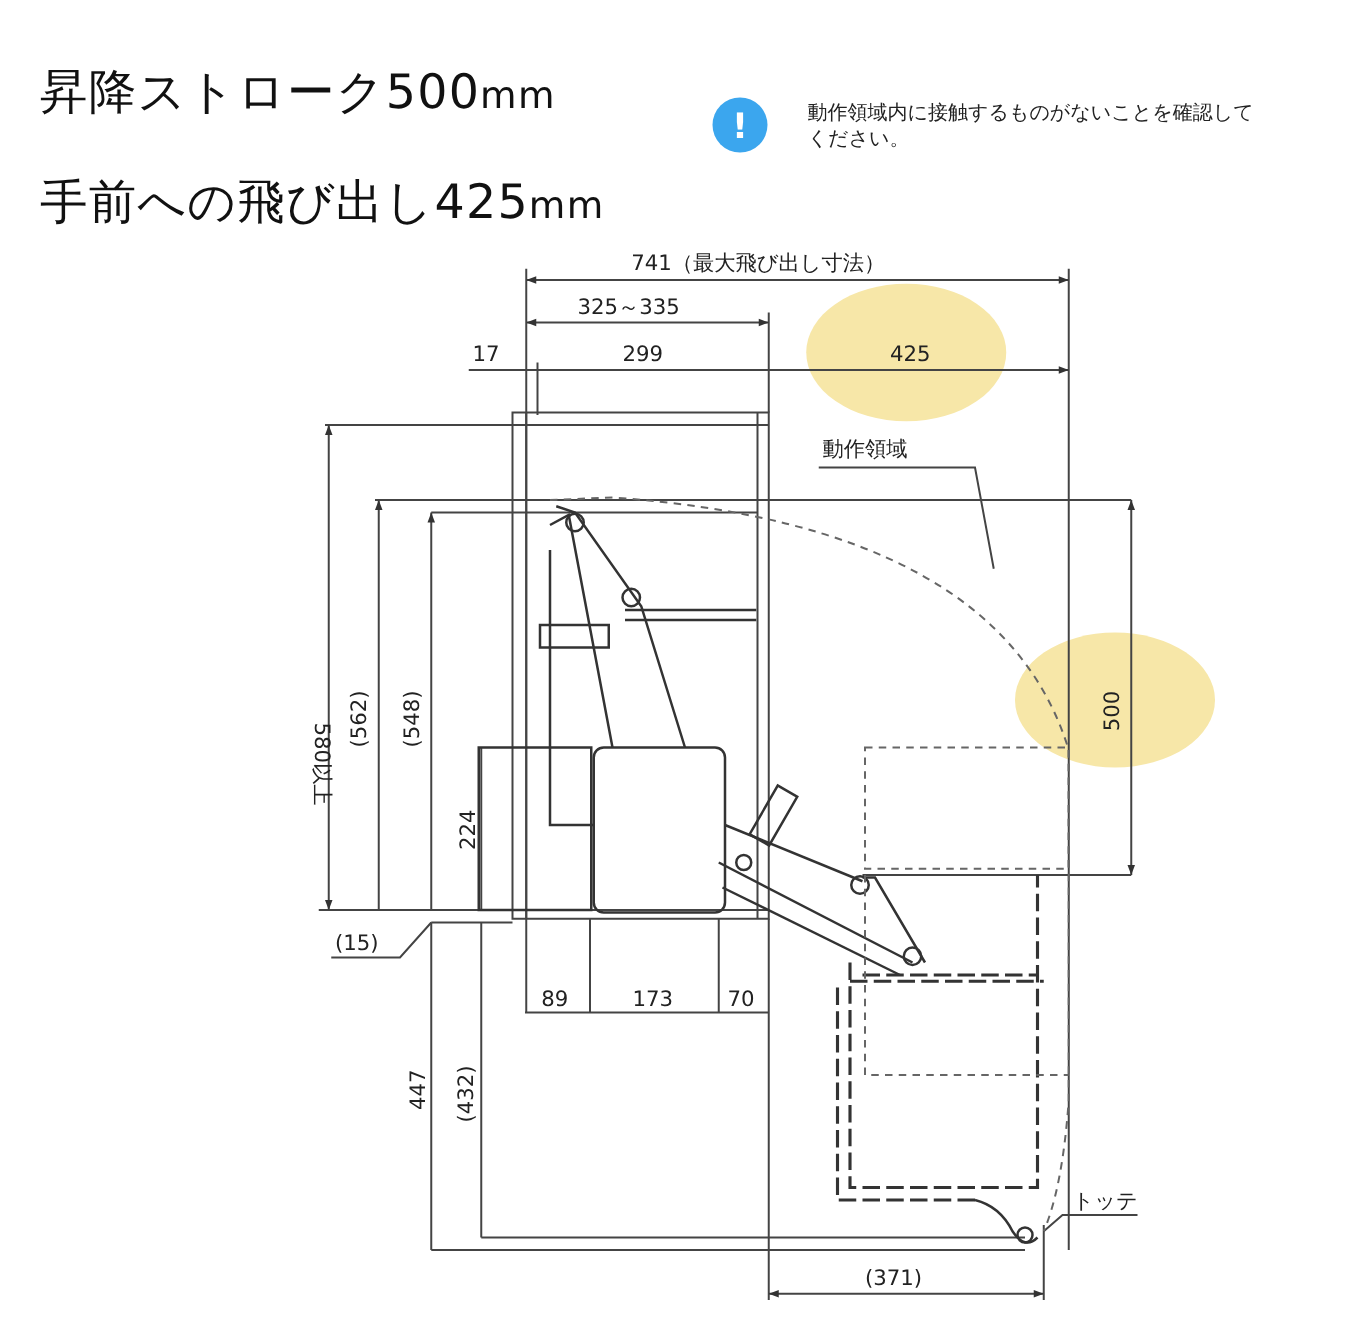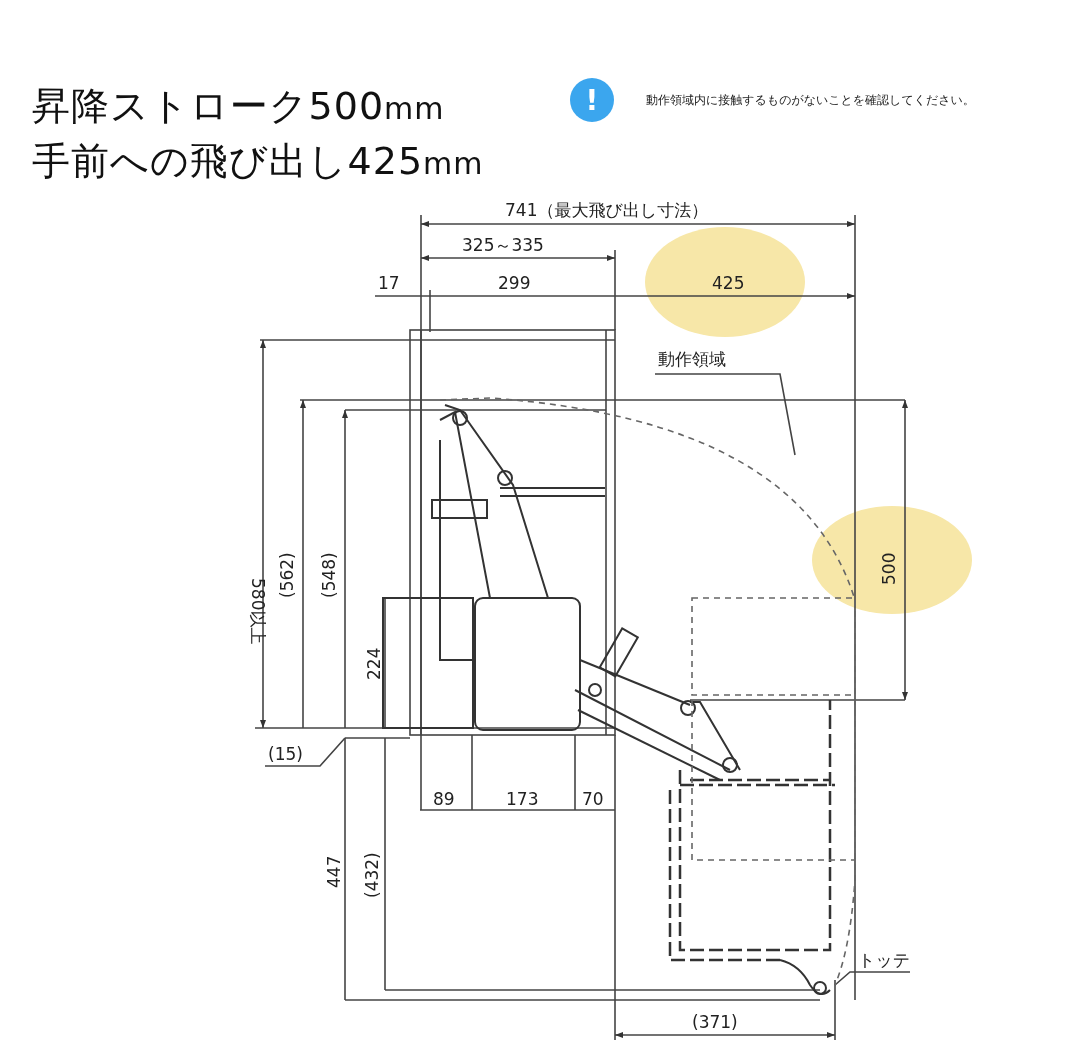--- a/index.html
+++ b/index.html
@@ -1,27 +1,27 @@
 <!DOCTYPE html>
 <html><head>
 <meta charset="utf-8">
 <style>
   html, body { margin: 0; padding: 0; background: #ffffff; }
   body { width: 1080px; height: 1063px; position: relative; overflow: hidden;
          font-family: "DejaVu Sans", sans-serif; color: #111; }
   .headline { position: absolute; left: 32px; font-size: 38px; font-weight: 500;
               letter-spacing: 1px; color: #111; white-space: nowrap; }
   .headline .unit { font-size: 30px; }
-  #hl1 { top: 48px; margin-top: 33px; }
+  #hl1 { top: 48px; }
   #hl2 { top: 112px; margin-top: 24px; }
   .notice { position: absolute; left: 570px; top: 78px; display: flex; align-items: center; }
   .notice-icon { width: 44px; height: 44px; border-radius: 50%; background: #3ba6ee;
                  color: #fff; font-weight: bold; font-size: 28px; display: flex;
                  align-items: center; justify-content: center; font-family: "DejaVu Sans", sans-serif; }
-  .notice-text { margin-left: 32px; font-size: 12px; line-height: 21px; color: #222; width: 360px; }
+  .notice-text { margin-left: 32px; font-size: 16px; line-height: 21px; color: #222; width: 360px; }
   svg { position: absolute; left: 0; top: 0; }
   svg text { font-family: "DejaVu Sans", sans-serif; fill: #222; }
 </style>
 </head>
 <body>
 
 <div class="headline" id="hl1">
   <span>昇降ストローク500</span><span class="unit">mm</span>
 </div>
 <div class="headline" id="hl2">

